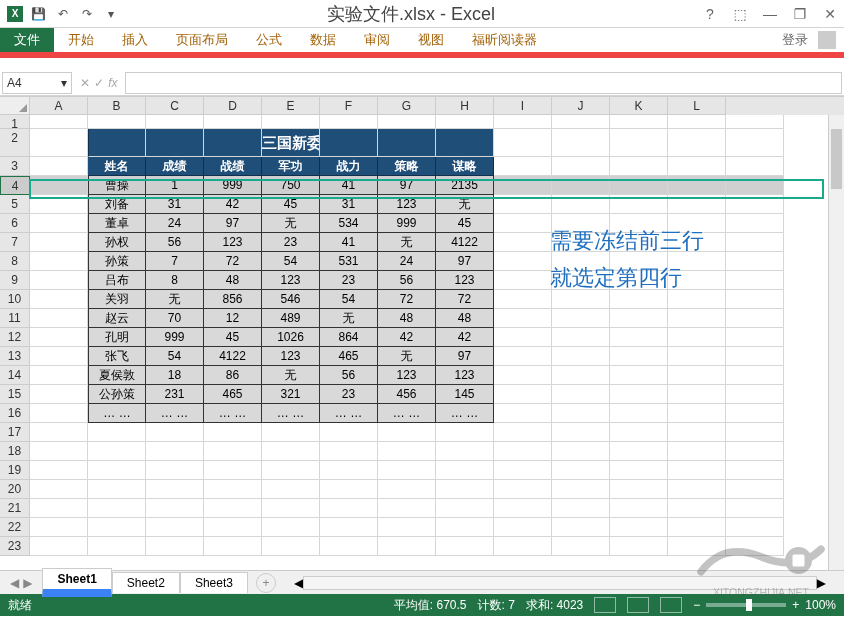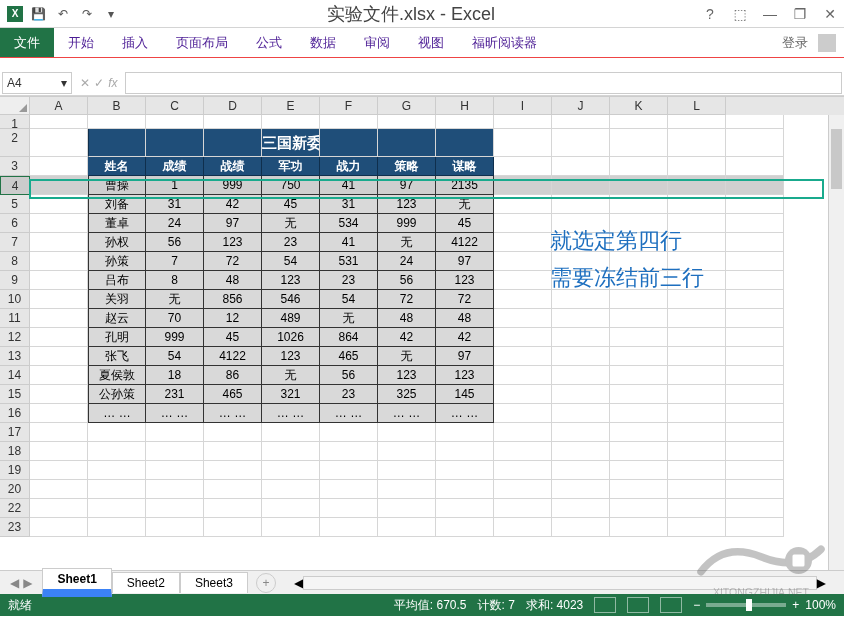--- a/index.html
+++ b/index.html
@@ -8,22 +8,22 @@
 
 .titlebar { height: 28px; background: #fff; display: flex; align-items: center; padding: 0 4px; border-bottom: 1px solid #d4d4d4; }
 .titlebar .qat { display: flex; gap: 2px; align-items: center; }
 .titlebar .qat .qbtn { width: 22px; height: 22px; display: flex; align-items: center; justify-content: center; color: #555; }
 .titlebar .qat .xl { width: 16px; height: 16px; background: #217346; color: #fff; font-size: 10px; display: flex; align-items: center; justify-content: center; font-weight: bold; }
 .titlebar .title { flex: 1; text-align: center; color: #444; font-size: 18px; }
 .titlebar .winctrl { display: flex; gap: 10px; align-items: center; color: #666; font-size: 14px; }
 .titlebar .winctrl span { width: 20px; text-align: center; }
 
 
-.ribbon { height: 30px; background: #fff; display: flex; align-items: stretch; border-bottom: 1px solid #ef4444; }
-.ribbon .tab { padding: 0 14px; display: flex; align-items: center; color: #4c1d95; font-size: 13px; cursor: pointer; }
+.ribbon { height: 30px; background: #fff; display: flex; align-items: stretch; border-bottom: 6px solid #ef4444; }
+.ribbon .tab { padding: 0 14px; display: flex; align-items: center; color: #a16207; font-size: 13px; cursor: pointer; }
 .ribbon .tab.active { background: #217346; color: #fff; }
 .ribbon .spacer { flex: 1; }
 .ribbon .login { padding: 0 8px; display: flex; align-items: center; gap: 10px; color: #666; font-size: 13px; }
 .ribbon .login .avatar { width: 18px; height: 18px; background: #ccc; }
 
 
 .fxrow { height: 26px; border-bottom: 1px solid #d4d4d4; display: flex; align-items: center; padding: 2px 2px; gap: 2px; margin-top: 12px; }
 .namebox { width: 70px; height: 22px; border: 1px solid #ccc; display: flex; align-items: center; padding: 0 4px; font-size: 12px; color: #333; justify-content: space-between; text-align: center; }
 .fxctrl { display: flex; gap: 4px; padding: 0 6px; color: #aaa; }
 .fxinput { flex: 1; border: 1px solid #ccc; height: 22px; }
@@ -375,21 +375,21 @@
         <div class="cell"></div>
       </div>
       <div class="row">
         <div class="rh">15</div>
         <div class="cell"></div>
         <div class="cell tblbody first">公孙策</div>
         <div class="cell tblbody">231</div>
         <div class="cell tblbody">465</div>
         <div class="cell tblbody">321</div>
         <div class="cell tblbody">23</div>
-        <div class="cell tblbody">325</div>
+        <div class="cell tblbody">456</div>
         <div class="cell tblbody">145</div>
         <div class="cell"></div>
         <div class="cell"></div>
         <div class="cell"></div>
         <div class="cell"></div>
         <div class="cell"></div>
       </div>
       <div class="row">
         <div class="rh">16</div>
         <div class="cell"></div>
@@ -464,20 +464,36 @@
         <div class="cell"></div>
         <div class="cell"></div>
         <div class="cell"></div>
         <div class="cell"></div>
         <div class="cell"></div>
         <div class="cell"></div>
         <div class="cell"></div>
         <div class="cell"></div>
       </div>
       <div class="row">
+        <div class="rh">21</div>
+        <div class="cell"></div>
+        <div class="cell"></div>
+        <div class="cell"></div>
+        <div class="cell"></div>
+        <div class="cell"></div>
+        <div class="cell"></div>
+        <div class="cell"></div>
+        <div class="cell"></div>
+        <div class="cell"></div>
+        <div class="cell"></div>
+        <div class="cell"></div>
+        <div class="cell"></div>
+        <div class="cell"></div>
+      </div>
+      <div class="row">
         <div class="rh">22</div>
         <div class="cell"></div>
         <div class="cell"></div>
         <div class="cell"></div>
         <div class="cell"></div>
         <div class="cell"></div>
         <div class="cell"></div>
         <div class="cell"></div>
         <div class="cell"></div>
         <div class="cell"></div>
@@ -500,22 +516,22 @@
         <div class="cell"></div>
         <div class="cell"></div>
         <div class="cell"></div>
         <div class="cell"></div>
       </div>
     </div>
 
   <div class="selbox" style="left:29px; top:82px; width:795px; height:20px;"></div>
 
   <div class="annot">
+    <div>需要冻结前三行</div>
     <div>就选定第四行</div>
-    <div>需要冻结前三行</div>
   </div>
 
   <div class="vscroll">
       <div class="thumb"></div>
     </div>
 </div>
 
 <div class="tabbar">
   <div class="tabnav">
     <span>◀</span>

